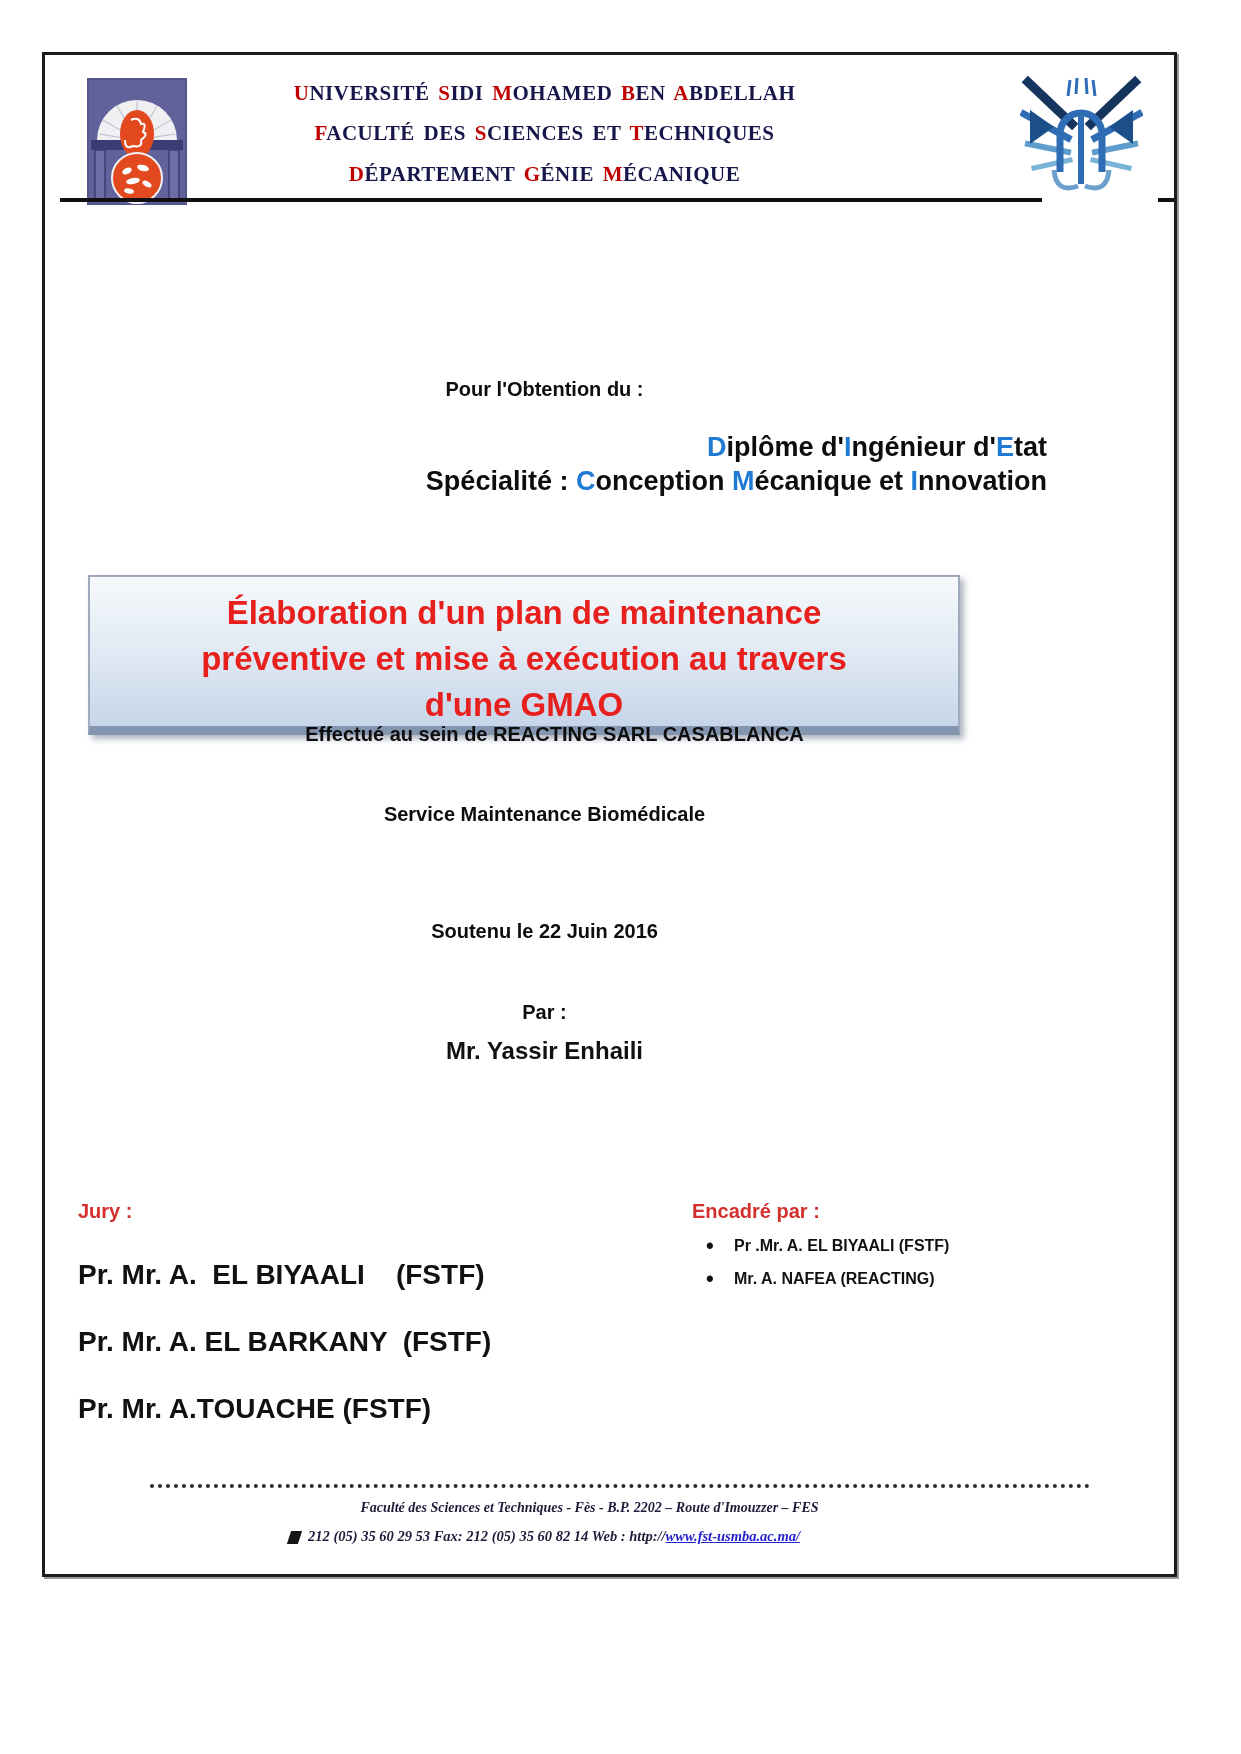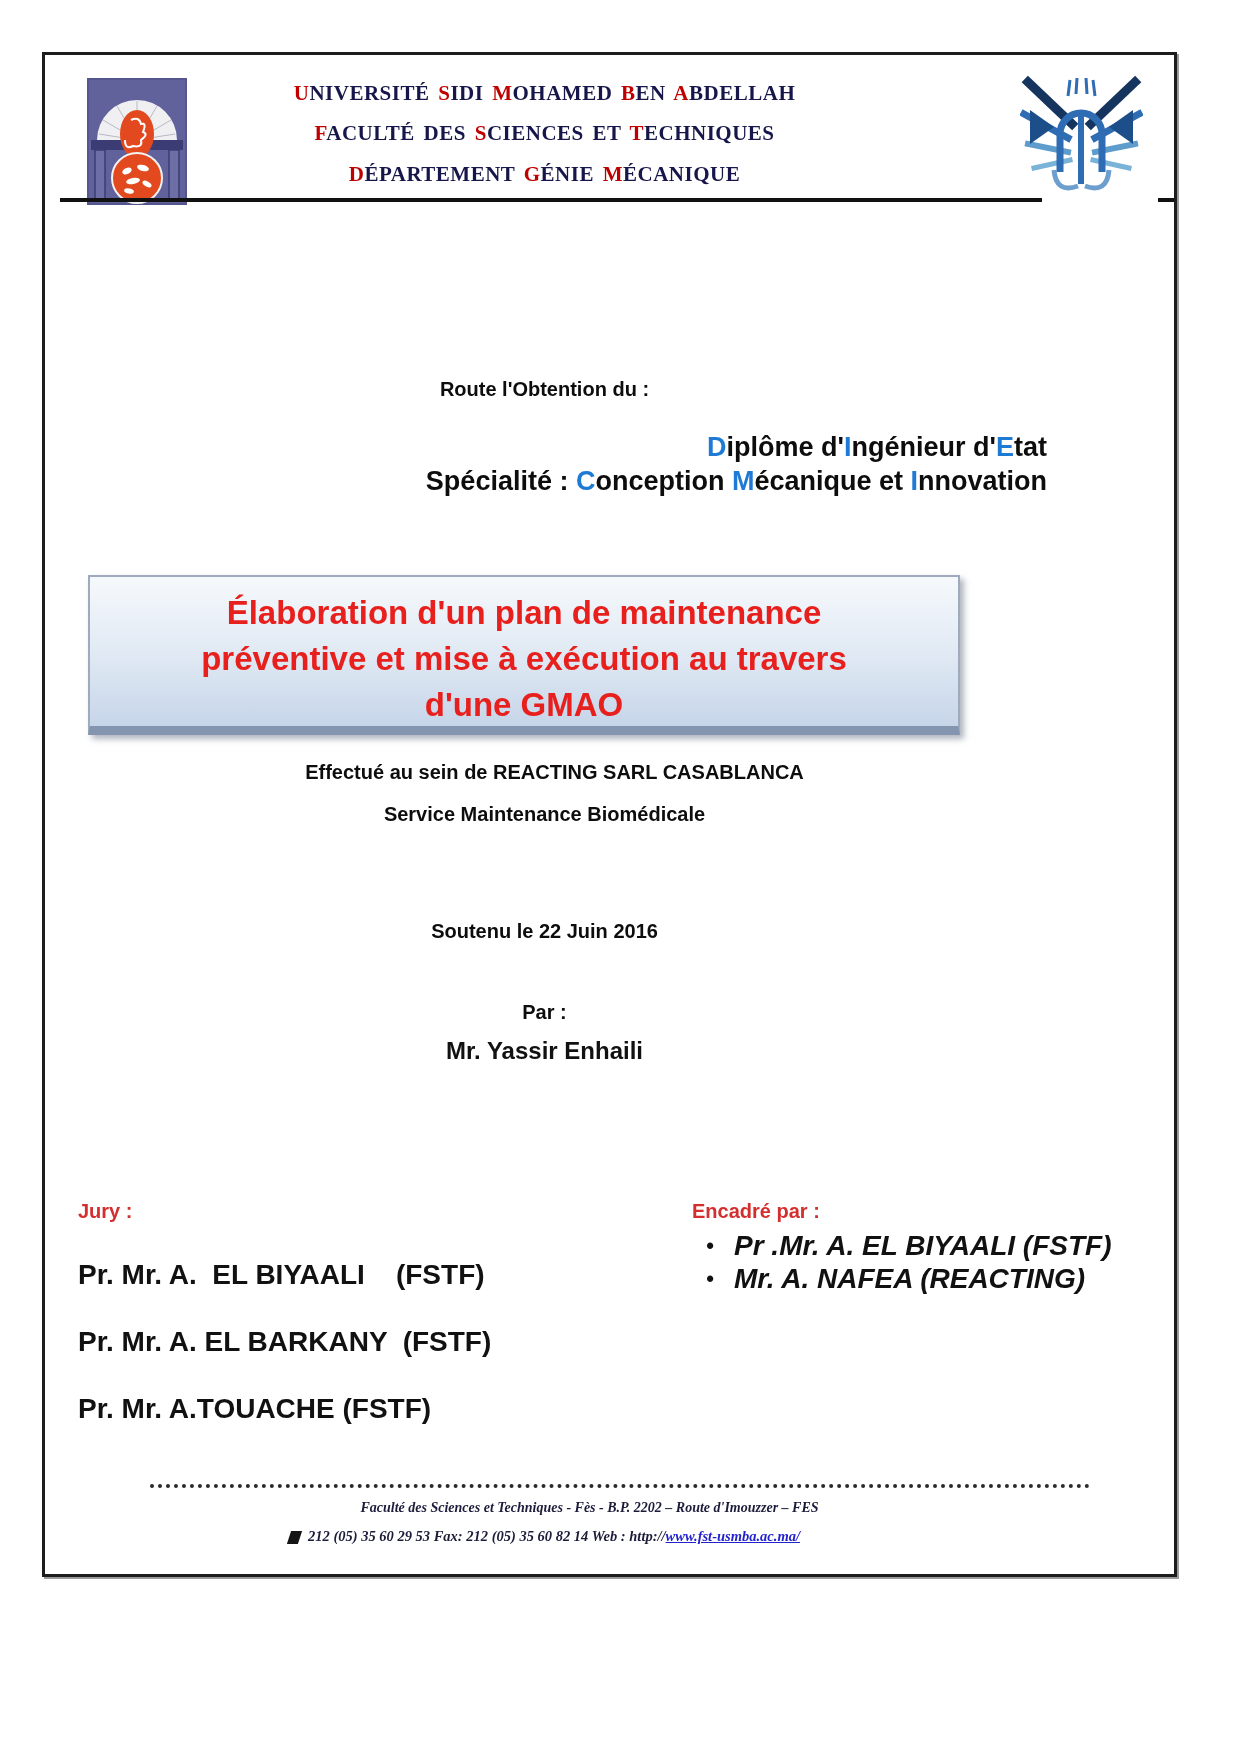--- a/index.html
+++ b/index.html
@@ -30,21 +30,21 @@
     border:2px solid #9fabbc;border-bottom:9px solid #8496af;
     box-shadow:4px 4px 6px rgba(110,120,140,.55);
     padding-top:13px;
   }
   .title-box div{font-size:33px;font-weight:bold;color:var(--red-title);text-align:center;line-height:46px;}
   .author{font-size:24px;font-weight:bold;}
   .jury-block{left:78px;top:1200px;}
   .jury-label,.sup-label{font-size:20px;font-weight:bold;color:var(--red-accent);margin-bottom:6px;}
   .jury-line{font-size:28px;font-weight:bold;line-height:31px;white-space:pre;margin-top:36px;}
   .sup-block{left:692px;top:1200px;}
-  .sup-item{font-size:28px;font-weight:bold;line-height:33px;padding-left:42px;position:relative;font-style:italic;}
+  .sup-item{font-size:16px;font-weight:bold;line-height:33px;padding-left:42px;position:relative;}
   .sup-item::before{content:"•";position:absolute;left:14px;font-size:22px;}
   .dotline{left:150px;top:1484px;width:940px;height:0;border-top:4px dotted #2a2a2a;}
   .foot{font-family:"Liberation Serif",serif;font-style:italic;font-weight:bold;color:#1c1c3a;}
   .foot1{top:1500px;font-size:14px;margin-left:45px;}
   .foot2{top:1528px;font-size:14.5px;}
   .url{color:var(--link-blue);text-decoration:underline;}
   .phone-glyph{display:inline-block;width:11px;height:13px;background:#151515;transform:skewX(-18deg);margin-right:8px;vertical-align:middle;}
   svg{display:block;}
 </style>
 </head>
@@ -111,31 +111,31 @@
       <path d="M89,98 Q87,122 65,114" fill="none" stroke="#6d9fce" stroke-width="5"></path>
     </svg>
   </div>
 
   <div class="cline hdr" style="top:81px;"><span class="c-red">U</span><span>NIVERSITÉ </span><span class="c-red">S</span><span>IDI </span><span class="c-red">M</span><span>OHAMED </span><span class="c-red">B</span><span>EN </span><span class="c-red">A</span><span>BDELLAH</span></div>
   <div class="cline hdr" style="top:121px;"><span class="c-red">F</span><span>ACULTÉ DES </span><span class="c-red">S</span><span>CIENCES ET </span><span class="c-red">T</span><span>ECHNIQUES</span></div>
   <div class="cline hdr" style="top:162px;"><span class="c-red">D</span><span>ÉPARTEMENT </span><span class="c-red">G</span><span>ÉNIE </span><span class="c-red">M</span><span>ÉCANIQUE</span></div>
   <div class="abs hrule" style="left:60px;top:198px;width:982px;"></div>
   <div class="abs hrule" style="left:1158px;top:198px;width:16px;"></div>
 
-  <div class="cline small-bold" style="top:378px;">Route l'Obtention du :</div>
+  <div class="cline small-bold" style="top:378px;">Pour l'Obtention du :</div>
   <div class="cline degree" style="top:432px;"><span class="c-blue">D</span><span>iplôme d'</span><span class="c-blue">I</span><span>ngénieur d'</span><span class="c-blue">E</span><span>tat</span></div>
   <div class="cline degree" style="top:466px;"><span>Spécialité : </span><span class="c-blue">C</span><span>onception </span><span class="c-blue">M</span><span>écanique et </span><span class="c-blue">I</span><span>nnovation</span></div>
 
   <div class="abs title-box">
     <div>Élaboration d'un plan de maintenance</div>
     <div>préventive et mise à exécution au travers</div>
     <div>d'une GMAO</div>
   </div>
 
-  <div class="cline small-bold" style="top:761px;padding-left:20px;">Effectué au sein de REACTING SARL CASABLANCA</div>
+  <div class="cline small-bold" style="top:723px;padding-left:20px;">Effectué au sein de REACTING SARL CASABLANCA</div>
   <div class="cline small-bold" style="top:803px;">Service Maintenance Biomédicale</div>
 
   <div class="cline small-bold" style="top:920px;">Soutenu le 22 Juin 2016</div>
   <div class="cline small-bold" style="top:1001px;">Par :</div>
   <div class="cline author" style="top:1037px;">Mr. Yassir Enhaili</div>
 
   <div class="abs jury-block">
     <div class="jury-label">Jury :</div>
     <div class="jury-line">Pr. Mr. A.  EL BIYAALI    (FSTF)</div>
     <div class="jury-line">Pr. Mr. A. EL BARKANY  (FSTF)</div>

